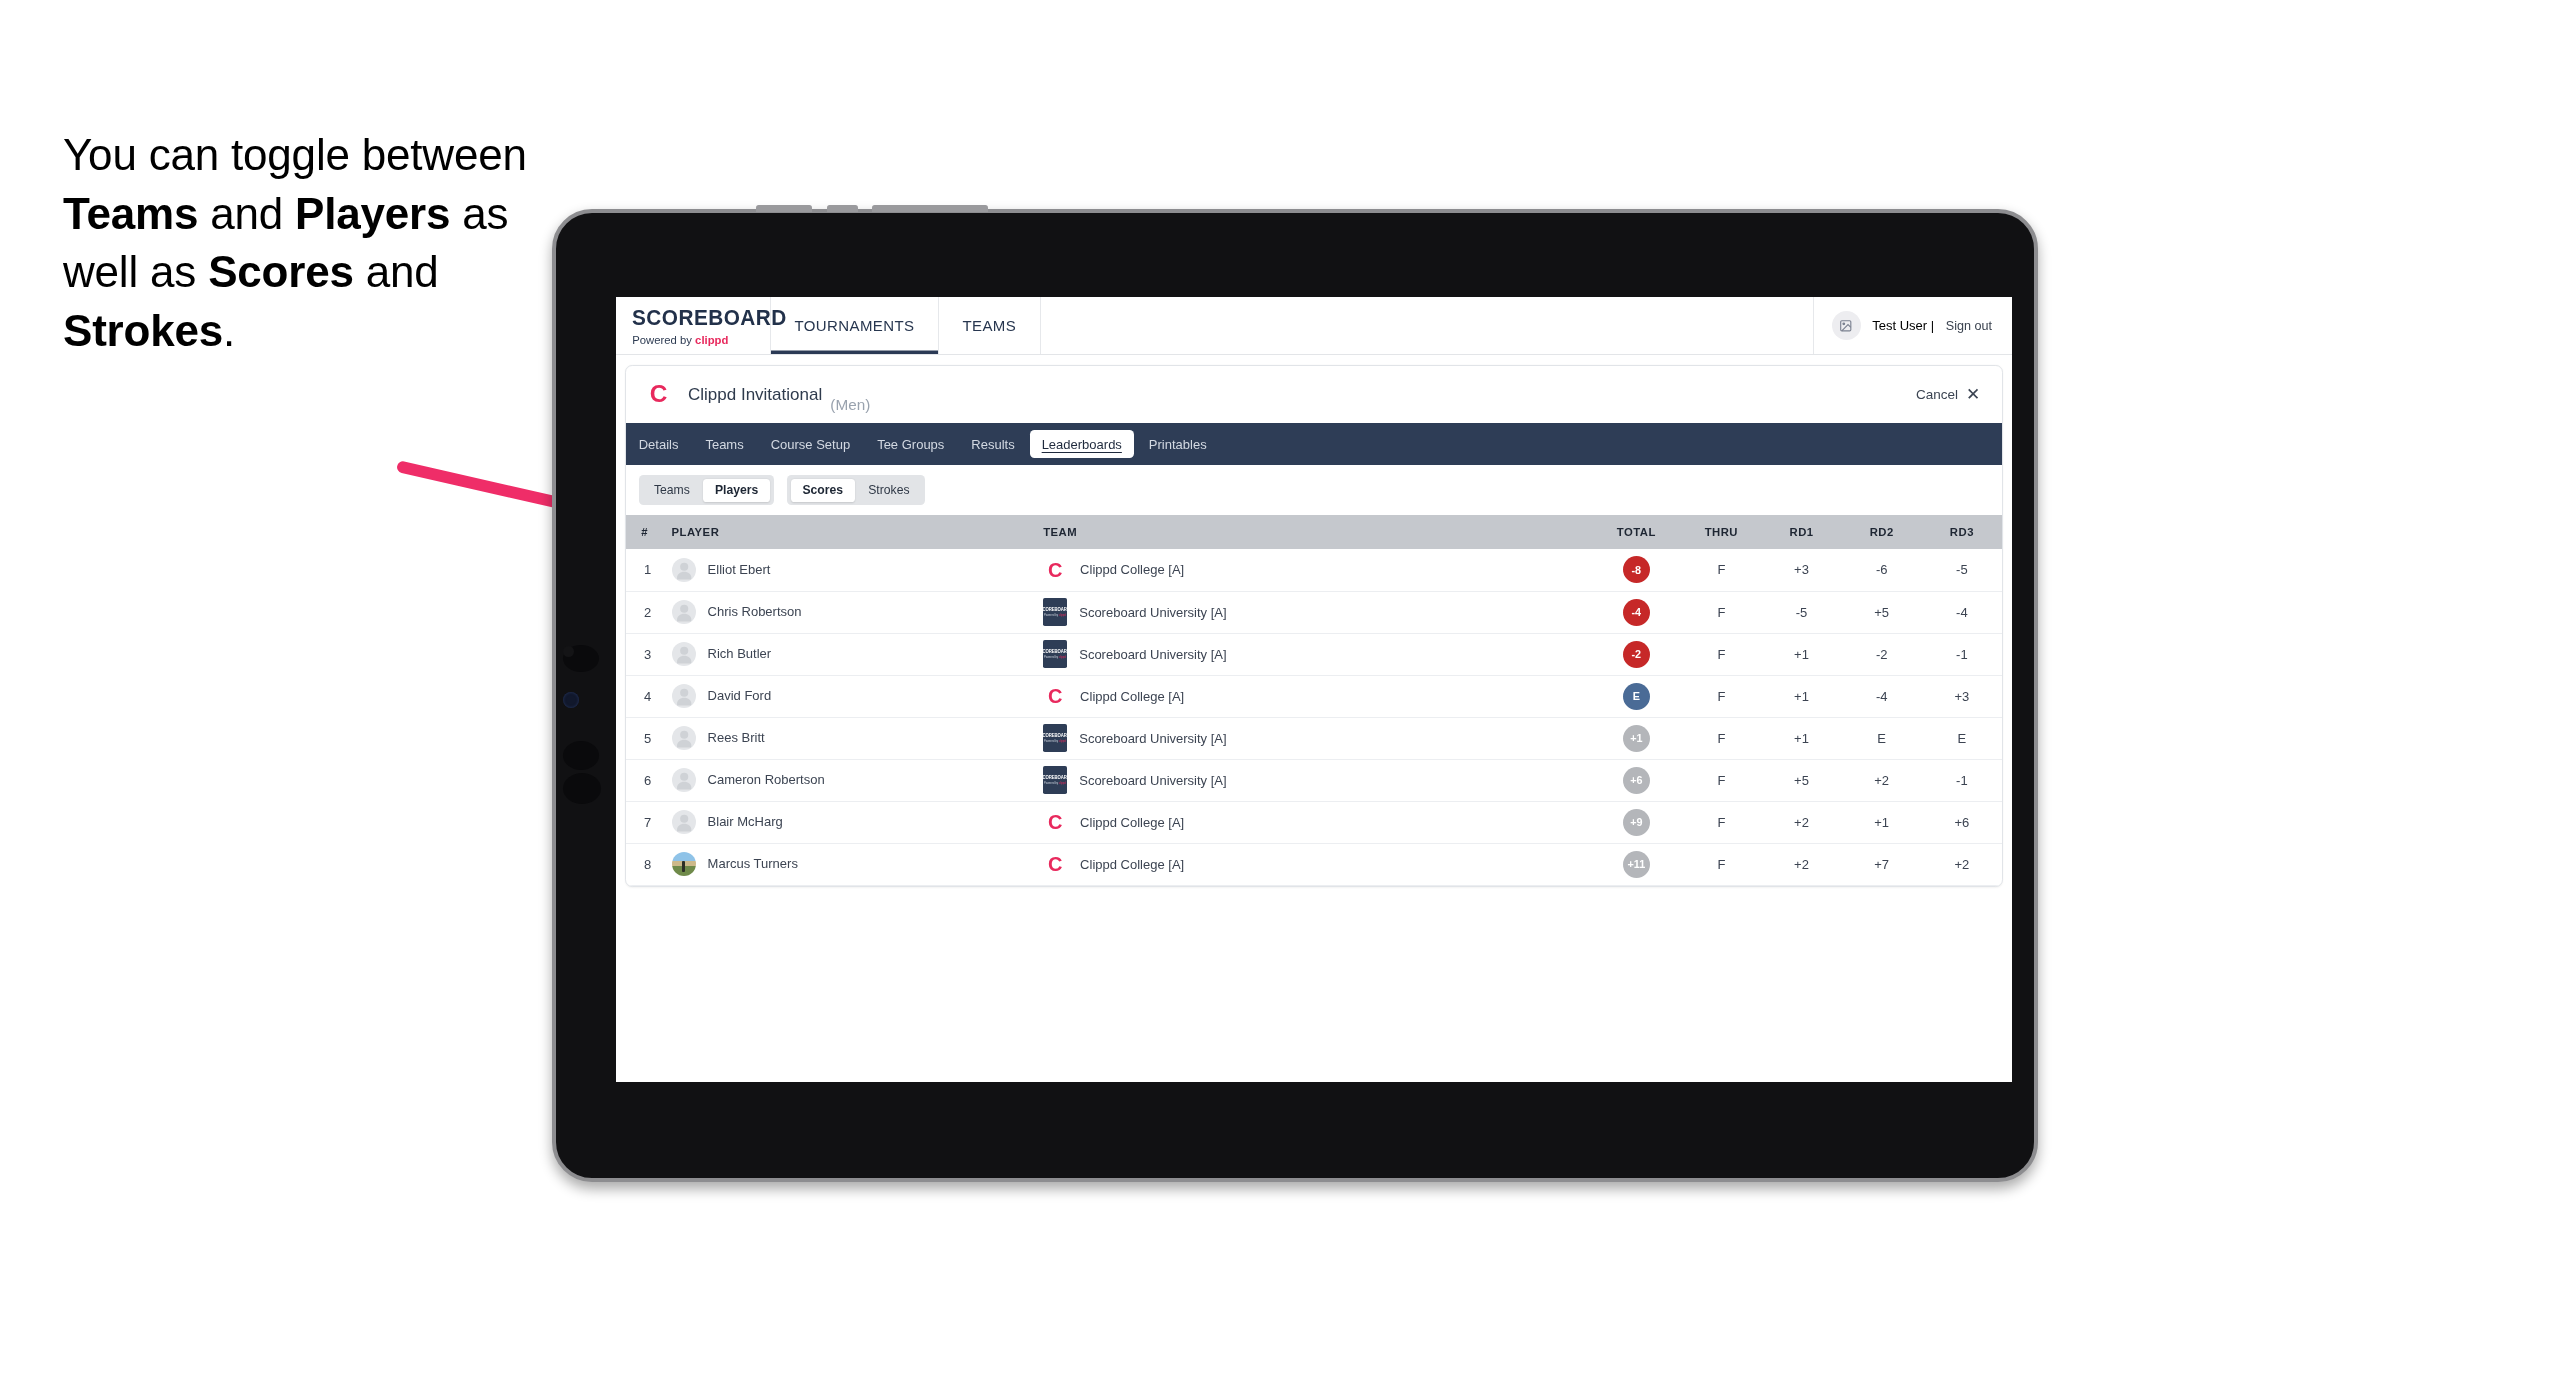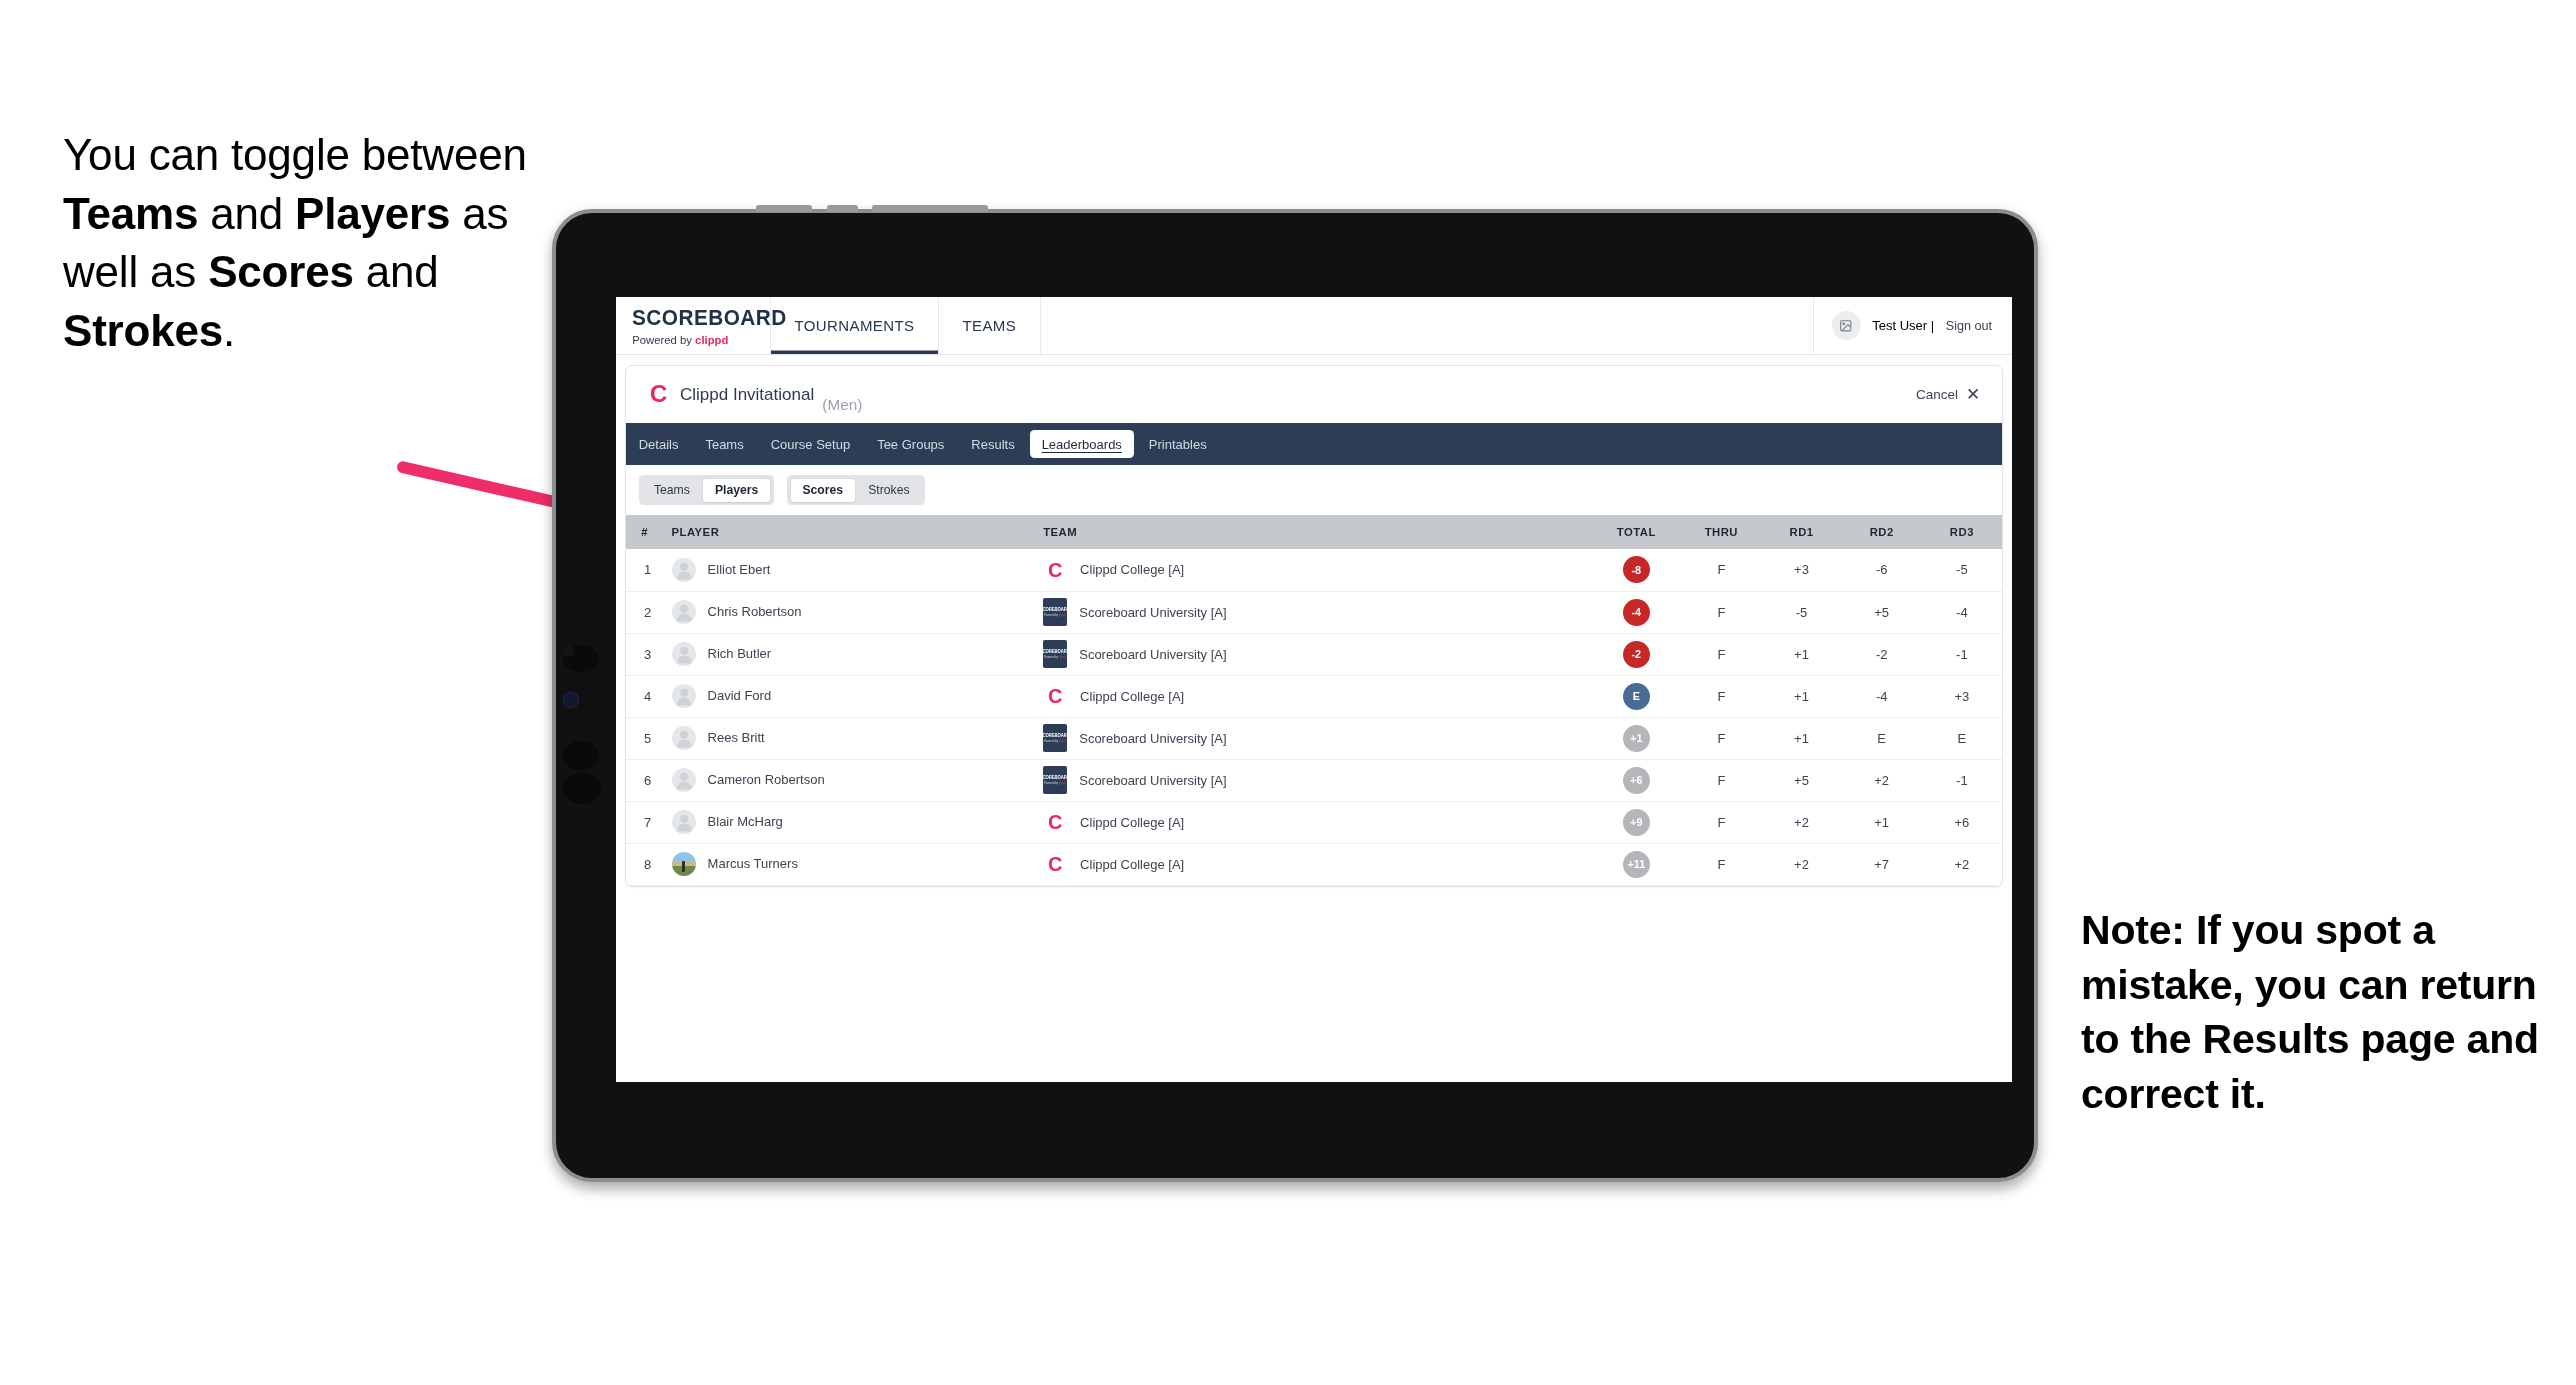--- a/index.html
+++ b/index.html
@@ -120,21 +120,21 @@
   }
   .card-head {
     height: 57px; display: flex; align-items: center;
     padding: 0 21.7px 0 18px;
   }
   .c-logo {
     font-size: 24.4px; font-weight: 800; color: #e8295d;
     width: 29px; text-align: center; line-height: 1;
   }
   .card-title {
-    font-size: 17px; color: #2f3b4d; margin-left: 7px;
+    font-size: 17px; color: #2f3b4d; margin-left: 15px;
   }
   .card-title-sub {
     font-size: 15.3px; color: #99a2ae; margin-left: 8.1px; margin-top: 20px;
   }
   .card-head-spacer { flex: 1; }
   .cancel {
     font-size: 13.5px; color: #3b4452; display: flex;
     align-items: center; gap: 8.1px; cursor: pointer;
   }
   .cancel .x { font-size: 17px; line-height: 1; }
@@ -241,21 +241,20 @@
 
 <div class="stage">
 
   <div class="annot annot-left" id="annot-left"><span>You can toggle between </span><b>Teams</b><span> and </span><b>Players</b><span> as well as </span><b>Scores</b><span> and </span><b>Strokes</b><span>.</span></div>
 
   <svg class="arrow-svg" width="289" height="117" viewBox="0 0 320 130">
     <line x1="46" y1="28" x2="252" y2="75" stroke="#ef2d68" stroke-width="13" stroke-linecap="round"></line>
     <polygon points="292,88 232,46 237,117" fill="#ef2d68"></polygon>
   </svg>
 
-  <div class="annot annot-right">Note: If you spot a mistake, you can return to the Results page and correct it.</div>
 
   <div class="tablet">
     <div class="tablet-topbtn tb1"></div>
     <div class="tablet-topbtn tb2"></div>
     <div class="tablet-topbtn tb3"></div>
     <div class="tablet-sidedot sd-a"></div>
     <div class="tablet-sidedot sd-mic"></div>
     <div class="tablet-sidedot sd-cam"></div>
     <div class="tablet-sidedot sd-b"></div>
     <div class="tablet-sidedot sd-c"></div>

